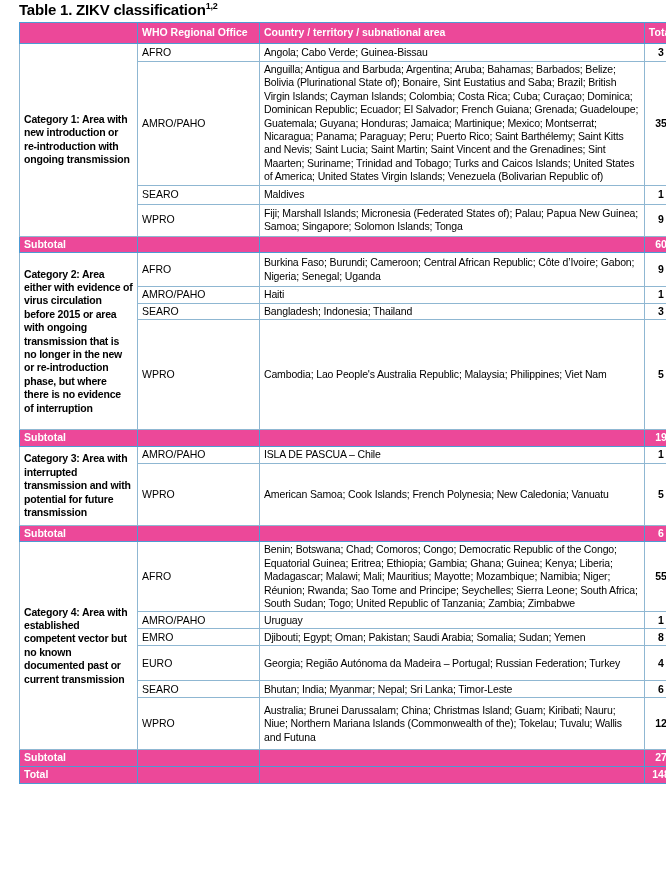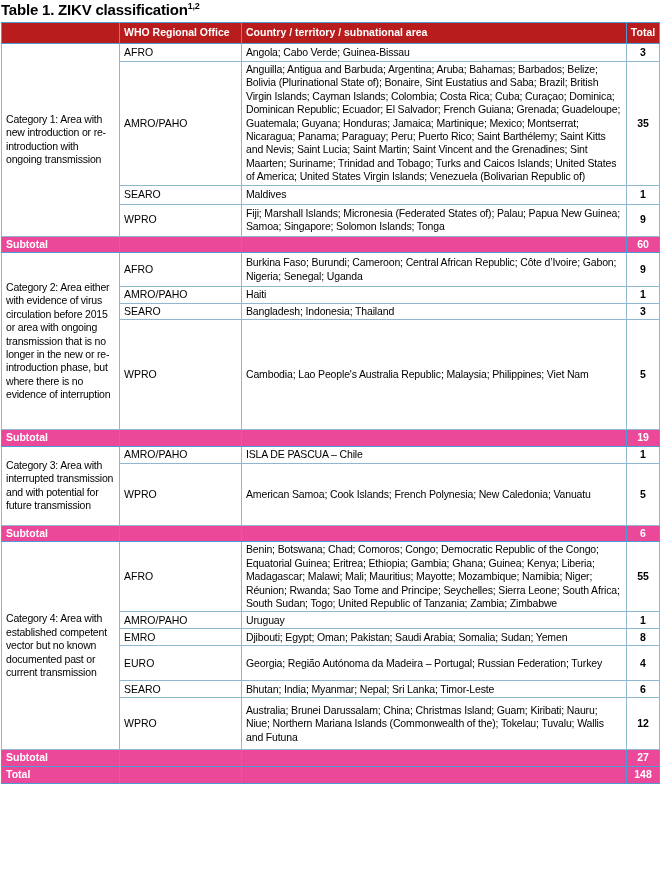--- a/index.html
+++ b/index.html
@@ -5,21 +5,21 @@
   html, body {
     margin: 0;
     padding: 0;
     background: #ffffff;
     width: 666px;
   }
   .page {
     width: 666px;
     min-height: 875px;
     box-sizing: border-box;
-    padding: 1px 3px 0 1px;
+    padding: 1px 3px 0 19px;
     font-family: "Liberation Sans", sans-serif;
     color: #000;
   }
   .title {
     font-size: 15px;
     font-weight: bold;
     color: #000;
     margin: 0 0 4px 0;
     letter-spacing: -0.2px;
   }
@@ -36,33 +36,33 @@
     line-height: 13.4px;
   }
   table.zikv th, table.zikv td {
     border: 1px solid #8fb7d2;
     padding: 1px 4px;
     vertical-align: middle;
     overflow: hidden;
     word-wrap: break-word;
   }
   table.zikv thead th {
-    background: #b91c1c;
+    background: #ec4899;
     color: #ffffff;
     font-weight: bold;
     text-align: left;
     border-color: #4c9bd4;
     height: 18px;
   }
   table.zikv thead th.tot {
     text-align: center;
     padding: 1px 1px;
   }
   td.cat {
-    font-weight: normal;
+    font-weight: bold;
     letter-spacing: -0.2px;
     margin-top: 32px;
   }
   td.office {
     font-weight: normal;
     vertical-align: middle;
   }
   td.countries {
     letter-spacing: -0.15px;
   }

